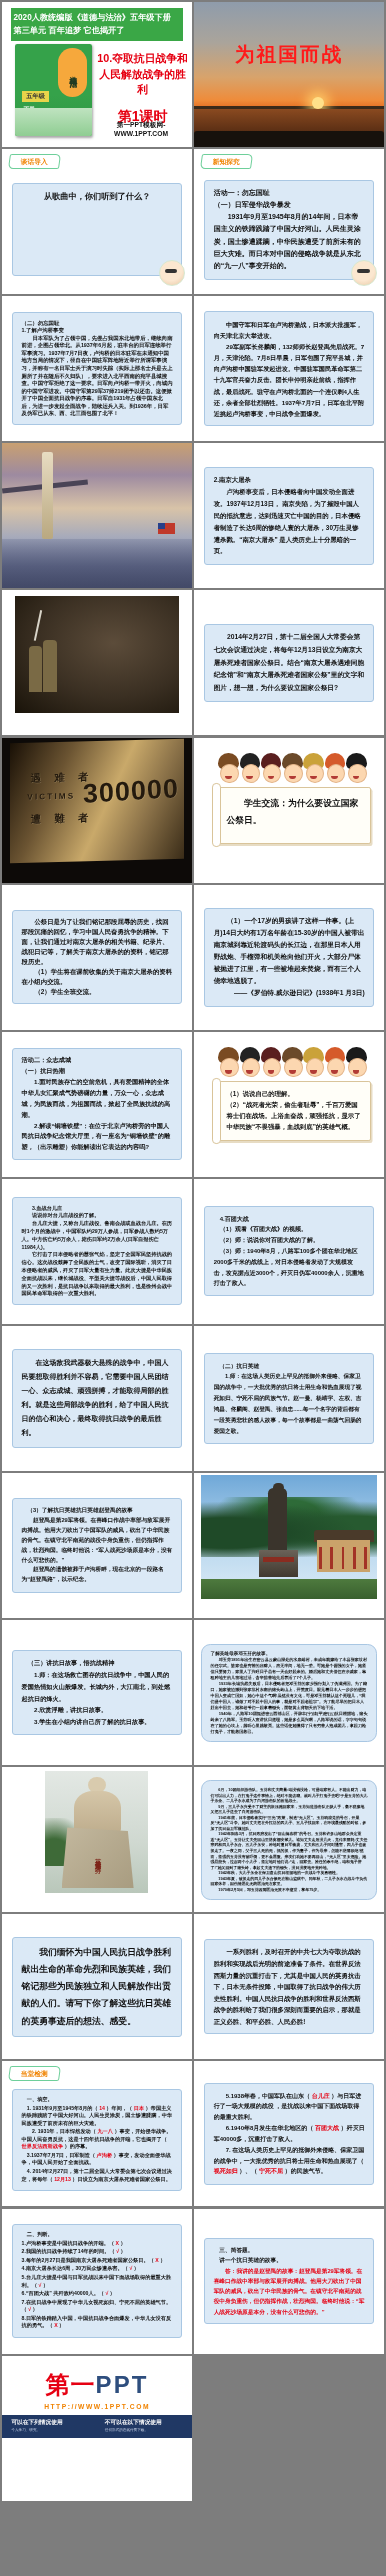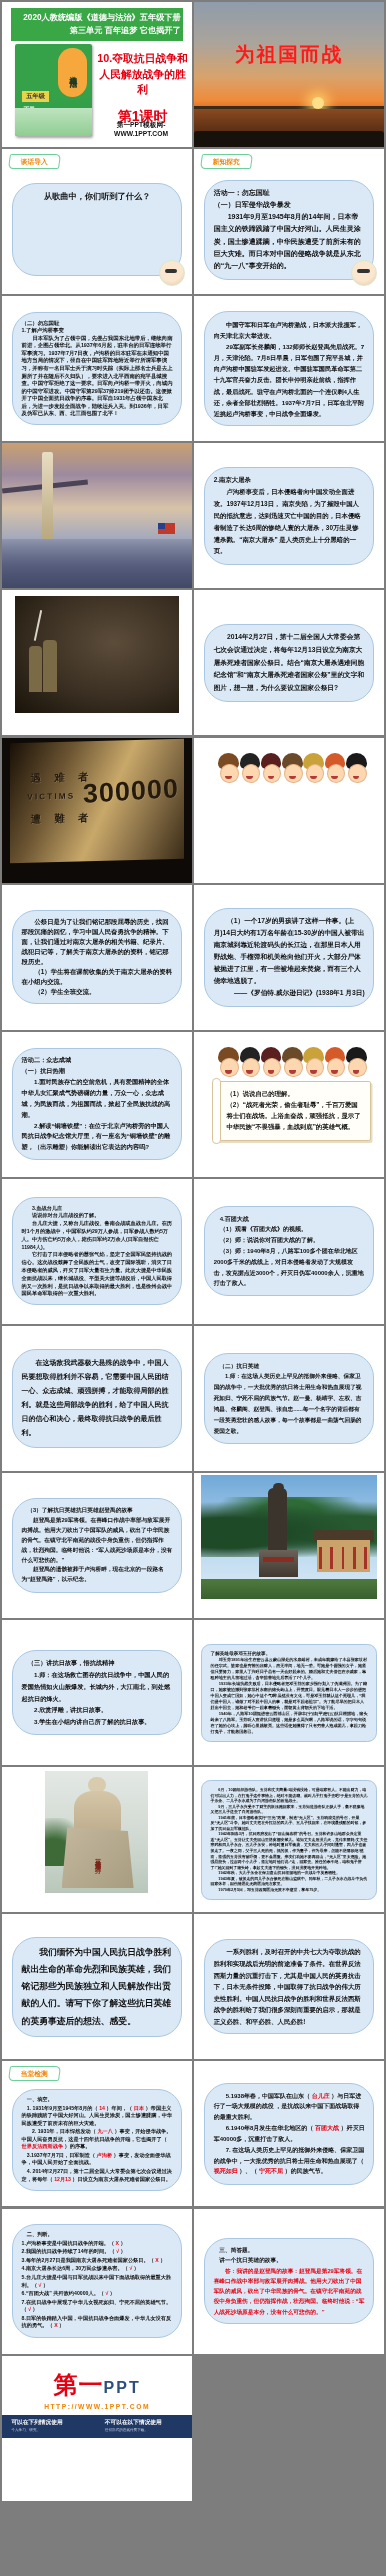--- a/index.html
+++ b/index.html
@@ -1,28 +1,28 @@
 <!DOCTYPE html>
 <html style="font-size:8.2px"><head>
 <meta charset="utf-8">
 <style>
   html,body{margin:0;padding:0;background:#7d7d7d;}
   body{width:386px;font-family:"Liberation Sans","DejaVu Sans",sans-serif;}
   .grid{display:grid;grid-template-columns:190px 190px;grid-template-rows:repeat(17,145px) 109px;gap:2.1px;padding:2.1px;}
   .slide{position:relative;background:#fff;overflow:hidden;box-sizing:border-box;}
   .center{height:100%;display:flex;flex-direction:column;align-items:center;justify-content:center;padding:7.2px 10.3px;box-sizing:border-box;}
-  .bluebox{width:100%;background:#dbe9f6;border:1px solid #a9c7e3;border-radius:24px;padding:6.2px 8.2px;box-sizing:border-box;color:#111;font-weight:700;}
+  .bluebox{width:100%;background:#dbe9f6;border:1px solid #a9c7e3;border-radius:3px;padding:6.2px 8.2px;box-sizing:border-box;color:#111;font-weight:700;}
   .indent{text-indent:2em;}
   .red{color:#e60012;}
   .tab{position:absolute;top:4.6px;left:7.2px;background:#fff;border:1px solid #6ecf9a;border-radius:2.1px 5.2px 2.1px 5.2px;transform:skewX(-8deg);padding:1.5px 11.3px;z-index:3;}
   .tab span{display:inline-block;transform:skewX(8deg);color:#f08300;font-weight:700;font-size:6.7px;}
   .baby{position:absolute;right:7.2px;bottom:8.2px;width:24px;height:24px;border-radius:50%;background:radial-gradient(circle at 45% 35%,#fbe7d0 55%,#e7c6a2);border:1px solid #d7e8d0;z-index:4;}
   .baby:after{content:"";position:absolute;left:5.2px;top:8.2px;width:12.4px;height:4.1px;border-radius:2.1px;background:#333;}
   
-  .banner{position:absolute;top:6.2px;left:9.3px;right:9.3px;background:#3aa746;color:#fff;font-weight:700;text-align:right;font-size:8.2px;line-height:1.55;padding:3.6px 2.1px;}
+  .banner{position:absolute;top:6.2px;left:9.3px;right:9.3px;background:#3aa746;color:#fff;font-weight:700;text-align:left;font-size:8.2px;line-height:1.55;padding:3.6px 2.1px;}
   .book{position:absolute;left:13.4px;top:42px;width:77px;height:92px;background:linear-gradient(180deg,#35a24a 55%,#2f9643);border-radius:2.1px;box-shadow:1px 1.5px 2.6px rgba(0,0,0,.35);}
   .book-blob{position:absolute;right:5.2px;top:4.1px;width:29px;height:49px;background:#f6a83c;border-radius:14.4px;display:flex;align-items:center;justify-content:center;}
   .book-blob span{writing-mode:vertical-rl;font-size:7.7px;font-weight:700;color:#203a23;letter-spacing:1px;}
   .book-grade{position:absolute;left:6.2px;top:47px;background:#e8d44a;padding:1px 4.6px;font-size:6.2px;font-weight:700;color:#333;}
   .book-vol{position:absolute;left:8.2px;top:62px;color:#fff;font-size:5.7px;font-weight:700;}
   .book-art{position:absolute;left:0;right:0;bottom:0;height:28px;background:linear-gradient(#bfe3c0,#8fcd92);border-radius:0 0 2.1px 2.1px;}
   .cover-right{position:absolute;left:94px;right:3.1px;top:49px;text-align:center;}
   .cover-title{color:#e60012;font-weight:700;font-size:10.8px;line-height:1.45;}
   .cover-session{color:#e60012;font-weight:700;font-size:14px;margin-top:10.3px;}
   .cover-site{position:absolute;left:91px;right:3.1px;bottom:10.3px;text-align:center;font-weight:700;font-size:6.7px;color:#111;}
@@ -85,21 +85,21 @@
   .photo-dyf .head{position:absolute;left:42%;top:5%;width:17%;height:13%;background:#d9cbae;border-radius:50%;}
   .photo-dyf .bodyst{position:absolute;left:28%;top:16%;width:46%;height:34%;background:linear-gradient(#d5c6a8,#bfae8e);border-radius:40% 40% 8% 8%;}
   .photo-dyf .stone{position:absolute;left:16%;top:46%;width:70%;height:50%;background:linear-gradient(135deg,#c3b89e,#a89c80);clip-path:polygon(8% 0,92% 6%,100% 100%,0 100%);display:flex;align-items:center;justify-content:center;}
   .photo-dyf .stone span{writing-mode:vertical-rl;color:#7d2418;font-weight:700;font-size:6.2px;letter-spacing:1.5px;}
   
   .q{margin:1px 0;}
   
   .footer-cell{background:#fff;display:flex;flex-direction:column;}
   .f-logo{text-align:center;margin-top:13.4px;}
   .f-di{color:#e60012;font-size:24px;font-weight:700;letter-spacing:1px;}
-  .f-ppt{color:#2e4e7e;font-size:16px;font-weight:700;letter-spacing:2.1px;}
+  .f-ppt{color:#2e4e7e;font-size:24px;font-weight:700;letter-spacing:2.1px;}
   .f-url{text-align:center;color:#f08300;font-weight:700;font-size:6.7px;letter-spacing:1.5px;margin:2.1px 0 5.2px;}
   .f-band{background:#203864;color:#fff;display:flex;padding:3.6px 9.3px;gap:15.5px;}
   .f-band h4{margin:0 0 1.5px;font-size:5.7px;}
   .f-band div.b{font-size:3.6px;color:#c9d4e8;line-height:1.6;}
   .empty-cell{background:#7d7d7d;}
   .small{font-size:5.4px;line-height:1.4;}
   .tiny{font-size:4.1px;line-height:1.45;}
 </style>
 </head>
 <body>
@@ -256,20 +256,24 @@
           <span class="hair" style="background:#d55a2a"></span>
           <span class="face"></span>
           <span class="mouth"></span>
         </span>
       <span class="kid">
           <span class="hair" style="background:#1a1a1a"></span>
           <span class="face"></span>
           <span class="mouth"></span>
         </span>
     </div>
+    <div class="scroll">
+      <span class="scroll-cap"></span>
+      <div style="font-size:8.8px;font-weight:700;line-height:2;color:#111;" class="indent">学生交流：为什么要设立国家公祭日。</div>
+    </div>
   </section>
 
   <section class="slide">
     <div class="center">
       <div class="bluebox" style="font-size:6.4px;line-height:1.55;">
         <div class="indent">公祭日是为了让我们铭记那段屈辱的历史，找回那段沉痛的回忆，学习中国人民奋勇抗争的精神。下面，让我们通过对南京大屠杀的相关书籍、纪录片、战犯日记等，了解关于南京大屠杀的的资料，铭记那段历史。</div>
         <div class="indent">（1）学生将在课前收集的关于南京大屠杀的资料在小组内交流。</div>
         <div class="indent">（2）学生全班交流。</div>
       </div>
     </div>

